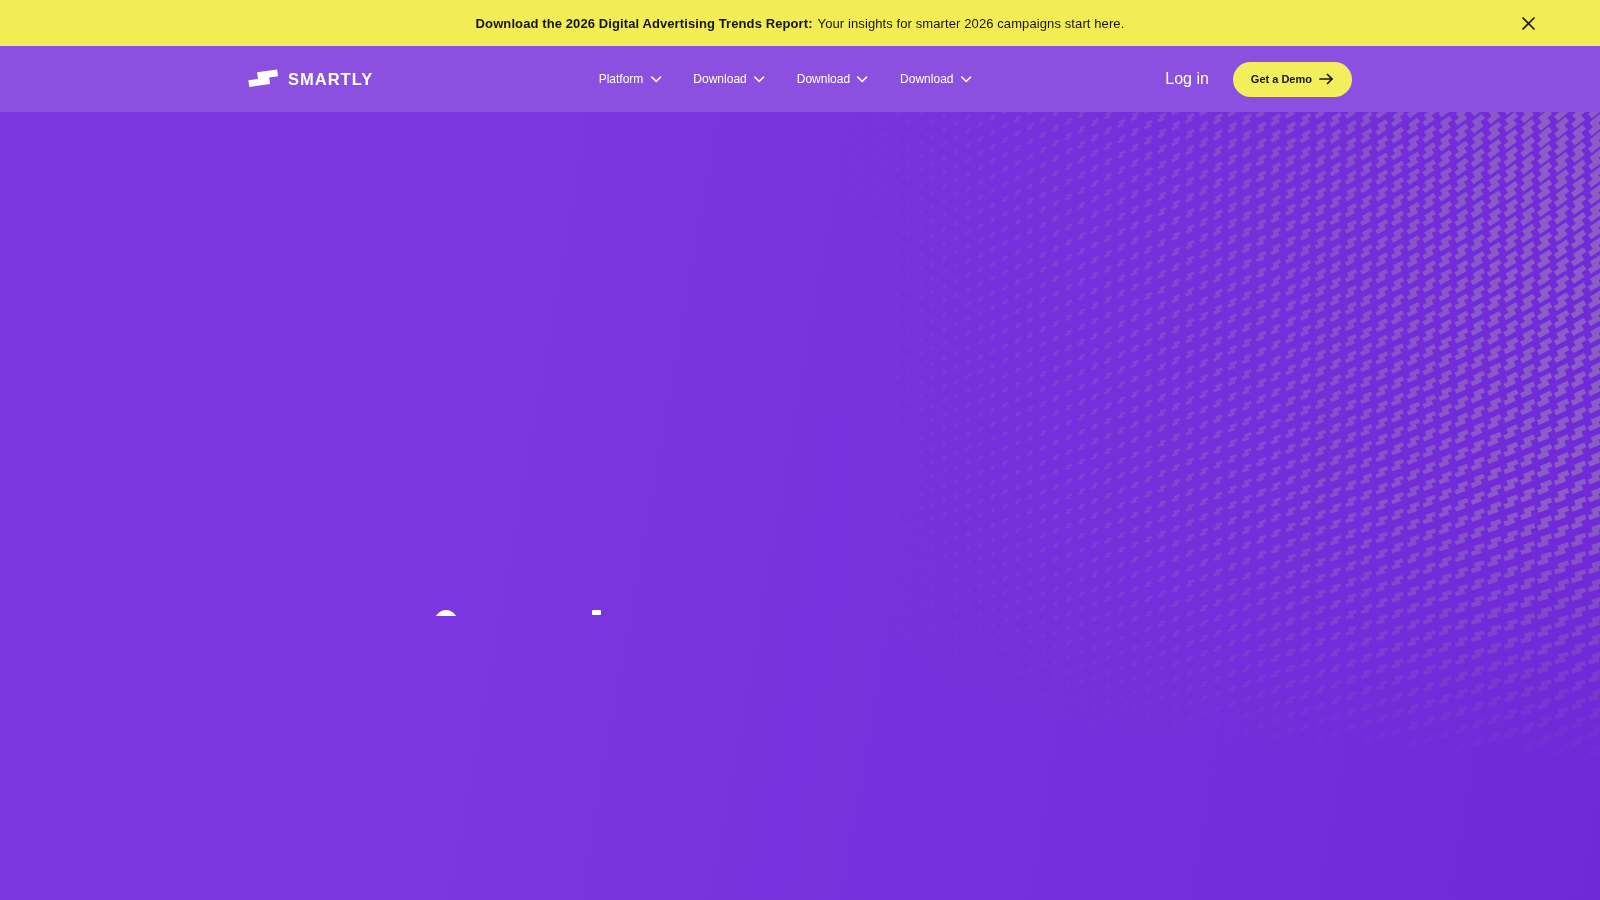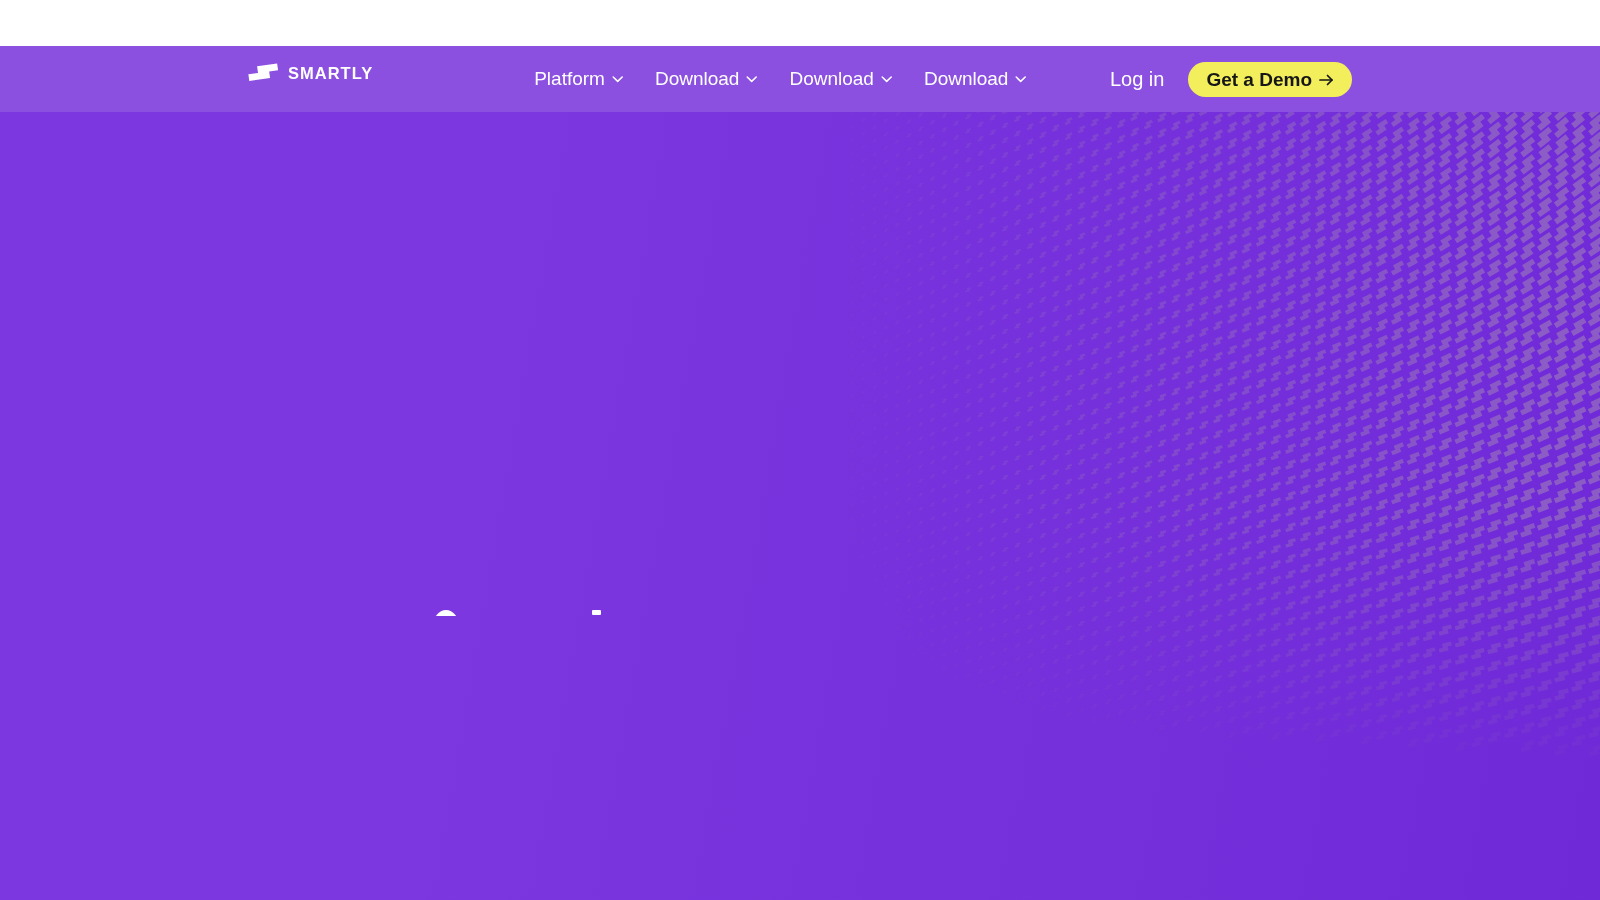--- a/index.html
+++ b/index.html
@@ -18,41 +18,41 @@
   .banner-close {
     position:absolute; right:60px; top:50%; transform:translateY(-50%);
     width:24px; height:24px; background:transparent; border:none; cursor:pointer;
     display:flex; align-items:center; justify-content:center;
   }
 
   
   .navbar {
     position:absolute; top:46px; left:0; width:100%; height:66px;
     background:var(--nav-bg);
-    display:flex; align-items:flex-start; padding:16px 248px;
+    display:flex; align-items:center; padding:16px 248px;
   }
   .logo { display:flex; align-items:center; gap:10px; cursor:pointer; background:none; border:none; }
   .logo-word { color:#fff; font-size:16.5px; font-weight:700; letter-spacing:1px; }
   .nav-menu {
     position:absolute; left:50%; top:0; height:100%;
     transform:translateX(-54%);
     display:flex; align-items:center; gap:32px;
   }
   .nav-item {
     display:flex; align-items:center; gap:7px;
     background:none; border:none; cursor:pointer;
-    color:#fff; font-size:19px; font-family:"Liberation Sans", sans-serif;
+    color:#fff; font-size:12px; font-family:"Liberation Sans", sans-serif;
   }
   .nav-right { margin-left:auto; display:flex; align-items:center; gap:24px; }
-  .login-link { color:#fff; font-size:20px; text-decoration:none; cursor:pointer; background:none; border:none; font-family:"Liberation Sans", sans-serif; }
+  .login-link { color:#fff; font-size:16px; text-decoration:none; cursor:pointer; background:none; border:none; font-family:"Liberation Sans", sans-serif; }
   .demo-btn {
     display:flex; align-items:center; gap:7px;
     height:35px; padding:0 18px; border:none; border-radius:18px;
     background:var(--accent-yellow); color:var(--button-text);
-    font-size:19px; font-weight:700; cursor:pointer; font-family:"Liberation Sans", sans-serif;
+    font-size:11px; font-weight:700; cursor:pointer; font-family:"Liberation Sans", sans-serif;
   }
 
   
   .hero {
     position:absolute; top:112px; left:0; width:1600px; height:788px;
     background:linear-gradient(100deg, var(--hero-bg-1) 30%, var(--hero-bg-2) 100%);
     overflow:hidden;
   }
   #halftone { position:absolute; top:0; left:0; width:1600px; height:788px; display:block; }
 
@@ -68,20 +68,31 @@
   .frag-bar {
     position:absolute; left:167px; top:8px; width:9px; height:5px;
     background:#fff; border-radius:1px;
   }
 </style>
 </head>
 <body>
 
 <div id="page">
 
+  <div class="banner">
+    <div class="banner-text">
+      <b>Download the 2026 Digital Advertising Trends Report:</b><span class="banner-rest">Your insights for smarter 2026 campaigns start here.</span>
+    </div>
+    <button class="banner-close">
+      <svg width="15" height="15" viewBox="0 0 15 15">
+        <line x1="1.5" y1="1.5" x2="13.5" y2="13.5" stroke="#1c1c1c" stroke-width="1.7"></line>
+        <line x1="13.5" y1="1.5" x2="1.5" y2="13.5" stroke="#1c1c1c" stroke-width="1.7"></line>
+      </svg>
+    </button>
+  </div>
 
   <div class="navbar">
     <button class="logo">
       <svg width="30" height="22" viewBox="0 0 40 26">
         <path d="M13 1 L40 1 L40 10 L28 10 L28 19 L0 19 L0 10 L13 10 Z" fill="#ffffff" transform="rotate(-8 20 10) translate(0 2)"></path>
       </svg>
       <span class="logo-word">SMARTLY</span>
     </button>
 
     <div class="nav-menu">

